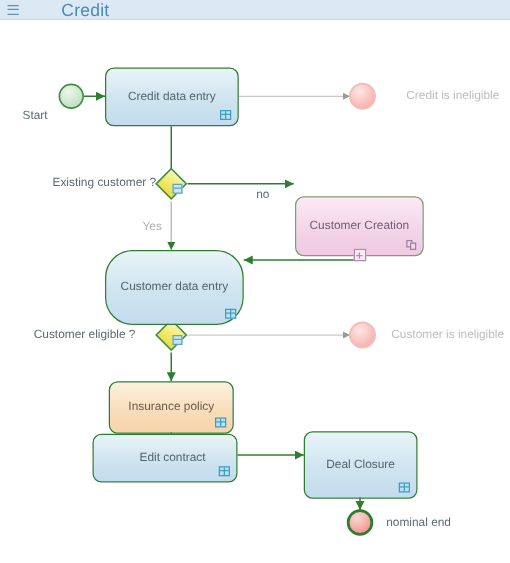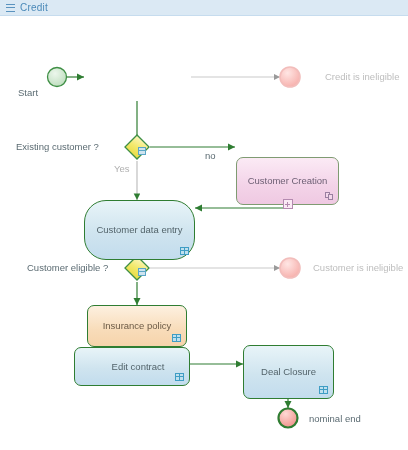--- a/index.html
+++ b/index.html
@@ -38,24 +38,25 @@
     justify-content: space-between;
     flex: 0 0 auto;
   }
   #hamburger-icon i {
     display: block;
     height: 1px;
     width: 100%;
     background: #5a93bf;
   }
   #header-title {
-    font-size: 10px;
+    font-size: 14px;
     color: #4a89b8;
     letter-spacing: .2px;
     line-height: 1;
+    margin-left: 29px;
   }
 
   
   #diagram-canvas {
     position: absolute;
     left: 0; top: 16px;
     width: 408px;
     height: 434px;
     background: #ffffff;
   }
@@ -260,31 +261,35 @@
   </svg>
 
   <div class="node-label" style="left:18px; top:72px;">Start</div>
 
   <div class="node-label" style="left:325px; top:56px; color:#bdbdbd;">Credit is ineligible</div>
 
   <div class="node-label" style="left:313px; top:247px; color:#bdbdbd;">Customer is ineligible</div>
 
   <div class="node-label" style="left:309px; top:398px;">nominal end</div>
 
-  <div class="node-label" style="left:16px; top:126px;">Existing customer ?</div>
+  <div class="node-label" style="left:42px; top:126px;">Existing customer ?</div>
 
   <div class="node-label" style="left:27px; top:247px;">Customer eligible ?</div>
 
-  <div class="node-label" style="left:114px; top:148px; color:#b0b0b0;text-align:right;">Yes</div>
+  <div class="node-label" style="left:114px; top:161px; color:#b0b0b0;text-align:right;">Yes</div>
 
   <div class="node-label" style="left:205px; top:135px;">no</div>
 
   <div class="gw-icon" style="left:138px; top:131px;"></div>
   <div class="gw-icon" style="left:138px; top:252px;"></div>
 
+  <div class="task-box task-blue" style="left:84px; top:38px; width:107px; height:47px;">
+    <span class="task-label">Credit data entry</span>
+    <span class="form-icon"></span>
+  </div>
 
   <div class="task-box task-pink" style="left:236px; top:122px; width:103px; height:48px;margin-top:19px;">
     <span class="task-label" style="color:#6d5f74;">Customer Creation</span>
     <span class="pages-icon">
         <i></i>
         <i></i>
       </span>
     <span class="subproc-marker"></span>
   </div>
 

